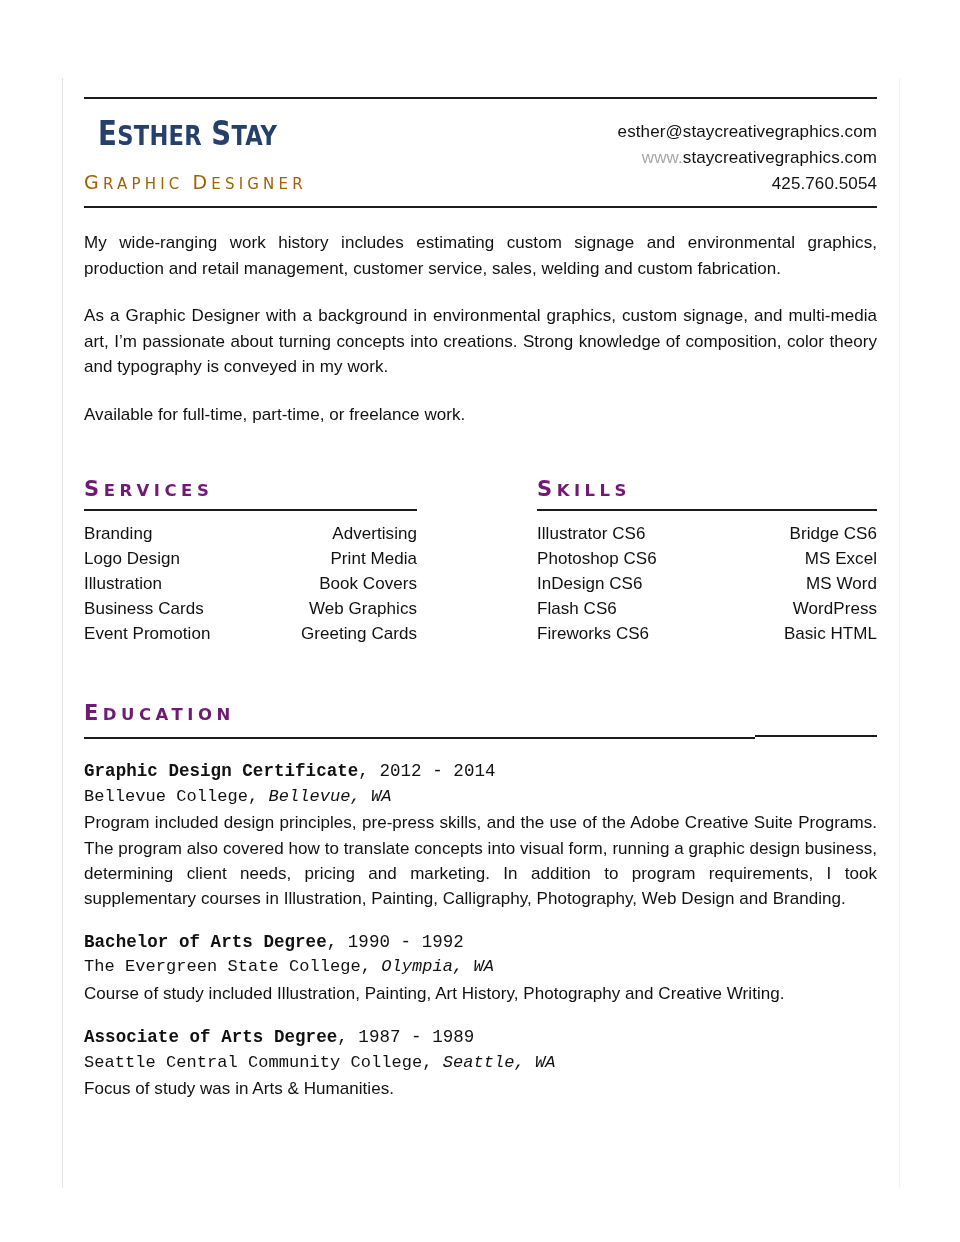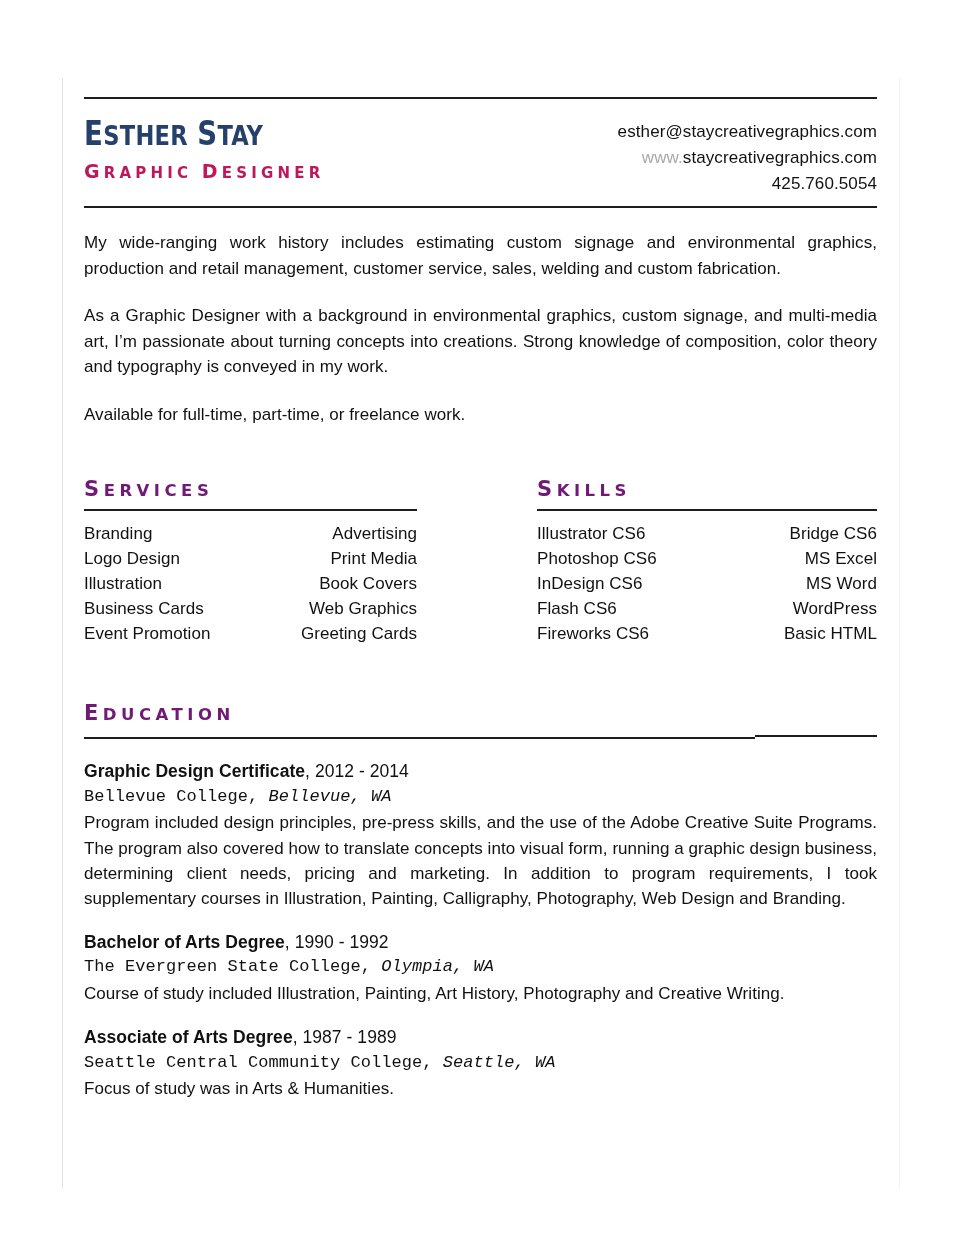--- a/index.html
+++ b/index.html
@@ -52,42 +52,42 @@
   .header-rule-top { margin-top: 97px; }
   .header-rule-bottom { margin-top: 0; }
 
   .header {
     display: flex;
     align-items: flex-start;
     justify-content: space-between;
     padding: 14px 0 10px 0;
   }
 
-  .name-block { padding-top: 4px; }
+  .name-block { padding-top: 4px; text-align: center; }
 
   .name {
     font-family: "DejaVu Sans", sans-serif;
     font-weight: 700;
     font-size: 33px;
     line-height: 1.04;
     color: #24406b;
     letter-spacing: 0.3px;
     font-stretch: condensed;
     transform: scaleX(0.93);
     transform-origin: left center;
     white-space: nowrap;
   }
   .name .cap { font-size: 33px; }
   .name .sm  { font-size: 27px; }
 
   .job-title {
-    margin-top: 9px;
+    margin-top: 20px;
     font-family: "DejaVu Sans", sans-serif;
-    font-weight: 700;
-    color: #be185d;
+    font-weight: 400;
+    color: #a16207;
     font-size: 17px;
     letter-spacing: 4.2px;
     white-space: nowrap;
   }
   .job-title .cap { font-size: 19px; }
   .job-title .sm  { font-size: 15px; }
 
   .contact {
     text-align: right;
     font-size: 17px;
@@ -169,20 +169,21 @@
     border-top: 2px solid #1d1d1d;
   }
 
   .edu-entry { margin-top: 19px; }
   .edu-entry.first { margin-top: 16px; }
 
   .edu-title {
     font-size: 17.5px;
     line-height: 1.45;
     letter-spacing: 0.05px;
+    font-family: Liberation Mono, monospace;
   }
   .edu-title .degree { font-weight: 700; }
   .edu-title .years  { font-weight: 400; }
 
   .edu-school {
     font-size: 17px;
     line-height: 1.45;
     letter-spacing: 0.05px;
     font-family: Liberation Mono, monospace;
   }

